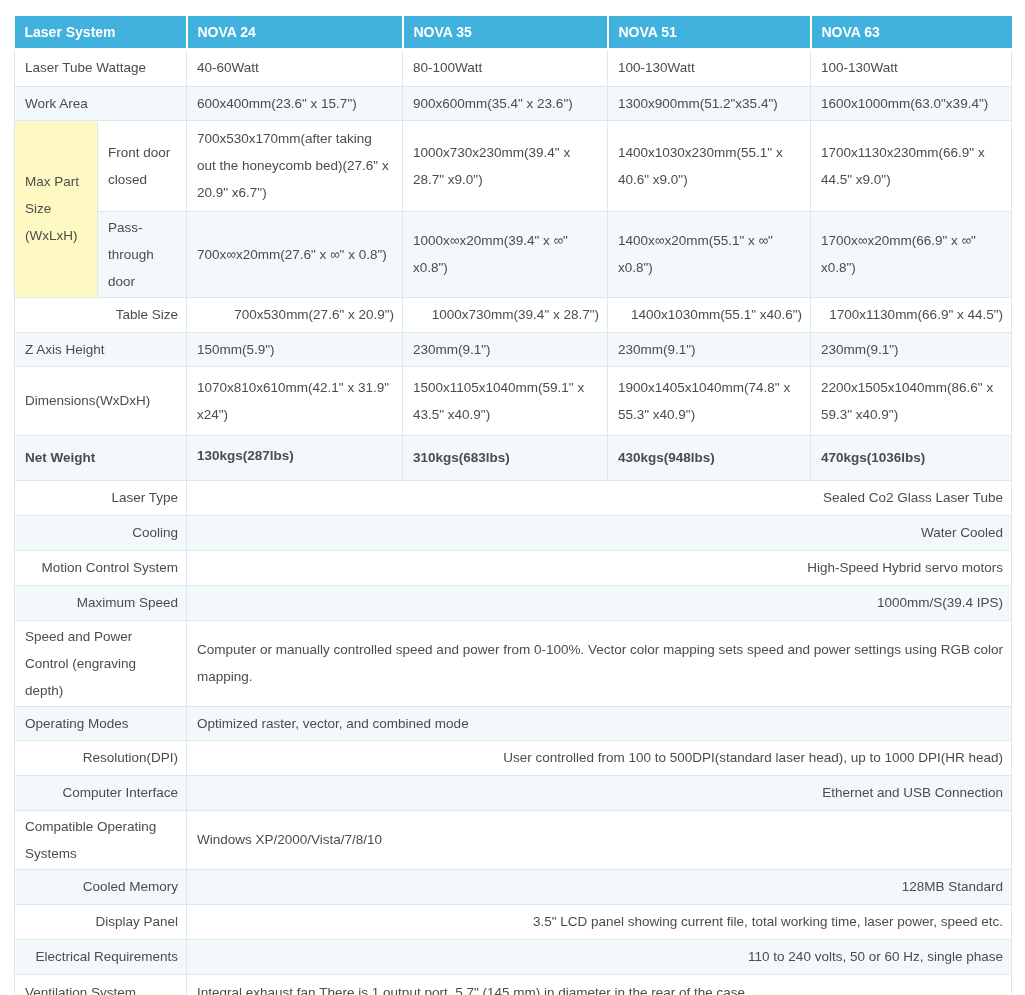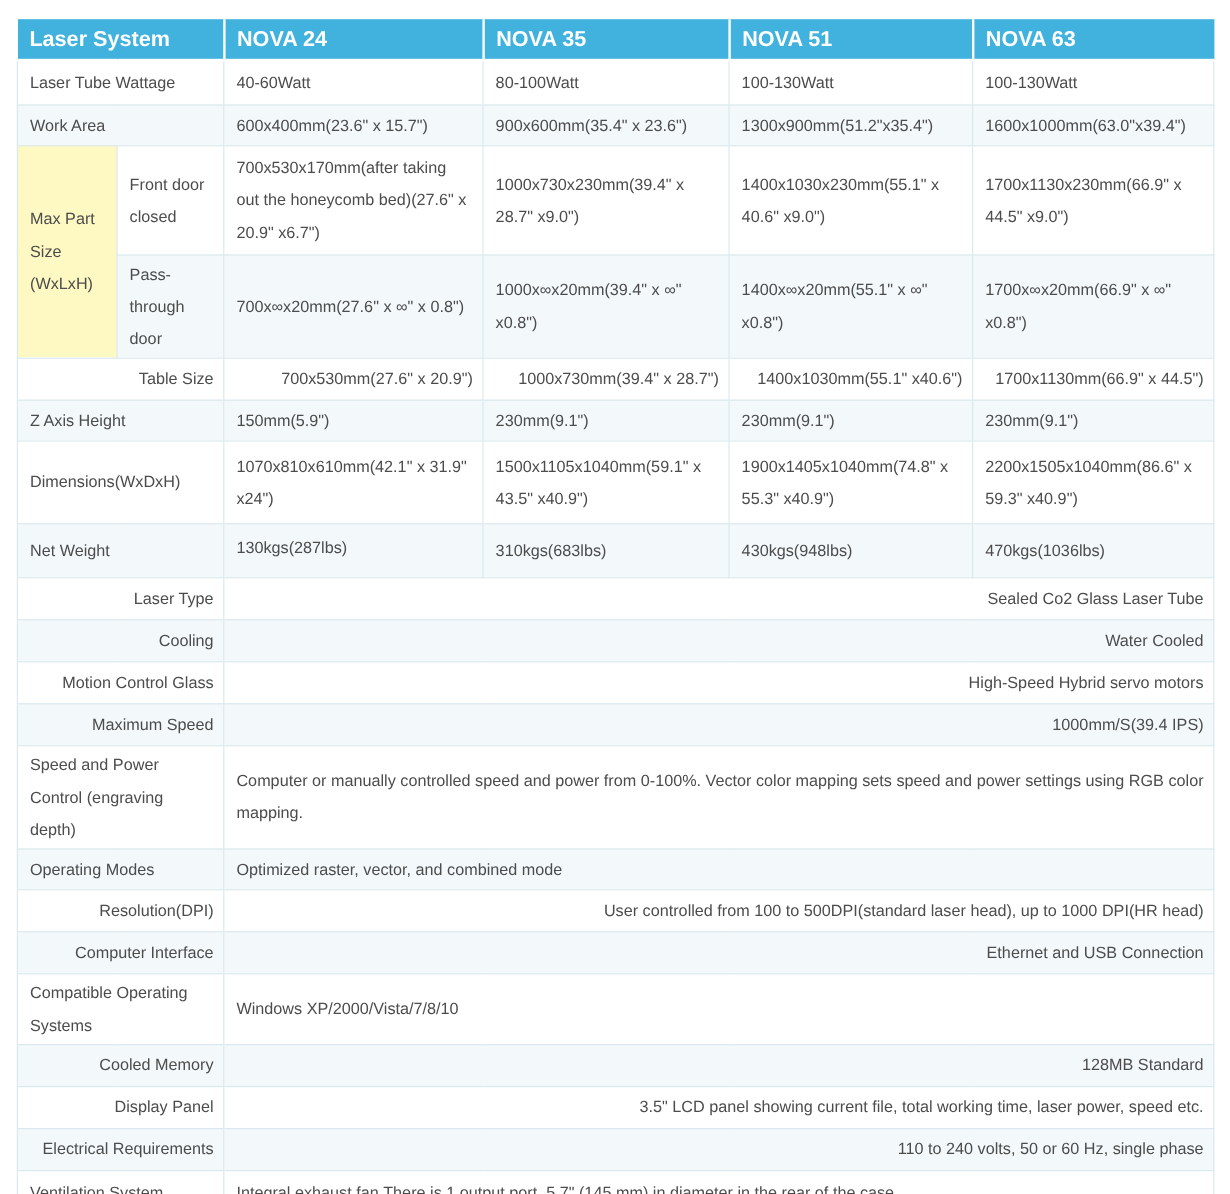--- a/index.html
+++ b/index.html
@@ -28,34 +28,34 @@
     padding:2px 8px 2px 10px;
     vertical-align:middle;
     line-height:27px;
     background:#ffffff;
     word-wrap:break-word;
   }
   th{
     background:var(--header_bg);
     color:var(--header_text);
     font-weight:bold;
-    font-size:18px;
+    font-size:14px;
     text-align:left;
     padding:6px 10px;
     border-right:2px solid #ffffff;
     border-bottom:2px solid #ffffff;
     border-top:none;
     border-left:none;
   }
   th:last-child{border-right:none;}
   tr.alt td{background:var(--alt_row_bg);}
   
   td.span-label{background:#fef9c3;}
   .h33{height:33px;} .h34{height:34px;} .h35{height:35px;text-align:right;} .h37{height:37px;margin-left:32px;}
-  .h45{height:45px;} .h59{height:59px;} .h60{height:60px;} .h69{height:69px;}
+  .h45{height:45px;font-weight:bold;} .h59{height:59px;} .h60{height:60px;} .h69{height:69px;}
   .h86{height:86px;} .h91{height:91px;}
   td.vtop{vertical-align:top;padding-top:6px;}
 </style>
 </head>
 <body>
 
 <div class="wrap">
   <table>
     <colgroup>
       <col style="width:83px">
@@ -134,21 +134,21 @@
       </tr>
       <tr class="h35">
         <td colspan="2">Laser Type</td>
         <td colspan="4">Sealed Co2 Glass Laser Tube</td>
       </tr>
       <tr class="alt h35">
         <td colspan="2">Cooling</td>
         <td colspan="4">Water Cooled</td>
       </tr>
       <tr class="h35">
-        <td colspan="2">Motion Control Glass</td>
+        <td colspan="2">Motion Control System</td>
         <td colspan="4">High-Speed Hybrid servo motors</td>
       </tr>
       <tr class="alt h35">
         <td colspan="2">Maximum Speed</td>
         <td colspan="4">1000mm/S(39.4 IPS)</td>
       </tr>
       <tr class="h60">
         <td colspan="2">Speed and Power Control (engraving depth)</td>
         <td colspan="4">Computer or manually controlled speed and power from 0-100%. Vector color mapping sets speed and power settings using RGB color mapping.</td>
       </tr>

